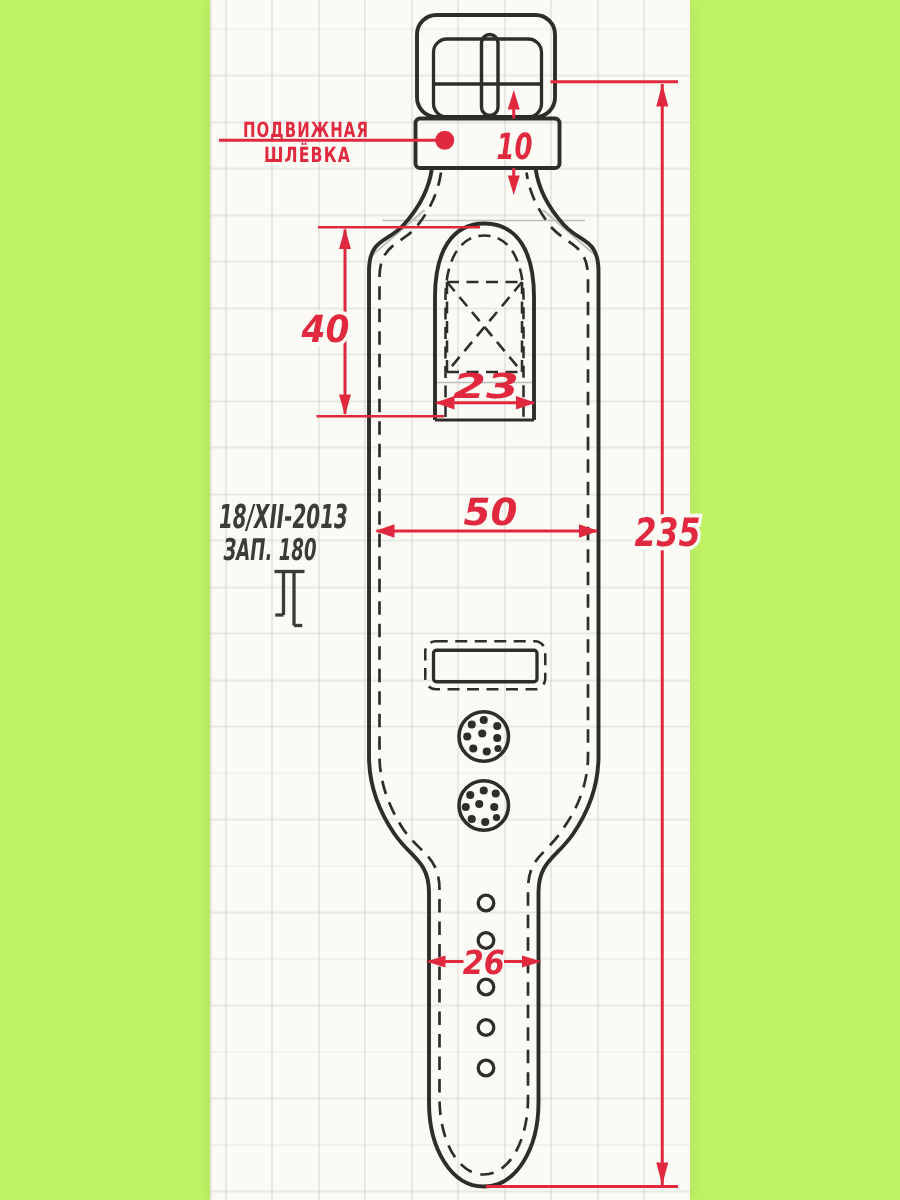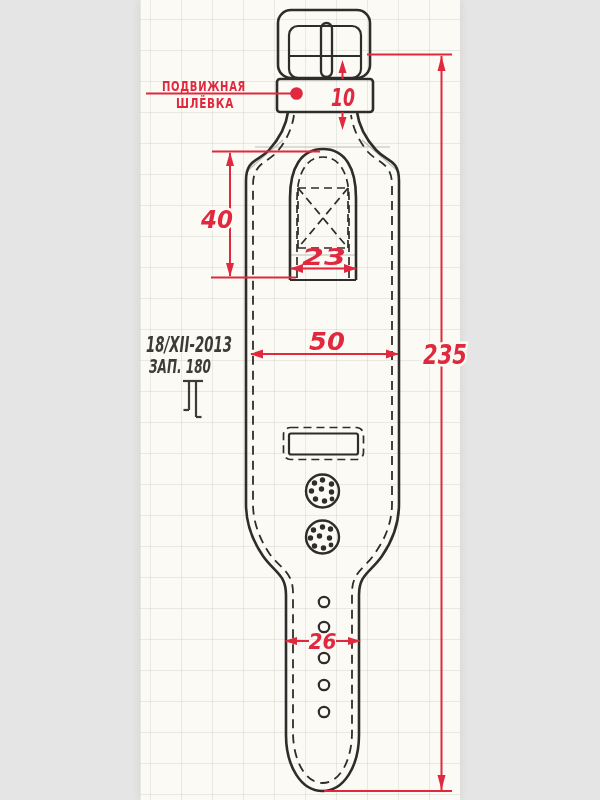--- a/index.html
+++ b/index.html
@@ -1,19 +1,19 @@
 <!DOCTYPE html>
 <html><head>
 <meta charset="utf-8">
 <style>
   html,body{margin:0;padding:0;}
   body{font-family:"DejaVu Sans",sans-serif;}
   .stage{
     position:relative;width:600px;height:800px;
-    background:#e5e5e5;overflow:hidden;
+    background:#bef264;overflow:hidden;
   }
   .paper{
     position:absolute;left:140px;top:0;width:320px;height:800px;
     background-color:#fbfaf4;
     background-image:
       repeating-linear-gradient(to right, rgba(150,168,158,0.20) 0 1px, transparent 1px 31px),
       repeating-linear-gradient(to bottom, rgba(150,168,158,0.20) 0 1px, transparent 1px 31px);
     background-position:10px 19px;
     box-shadow:0 0 8px rgba(90,85,60,0.12);
   }

